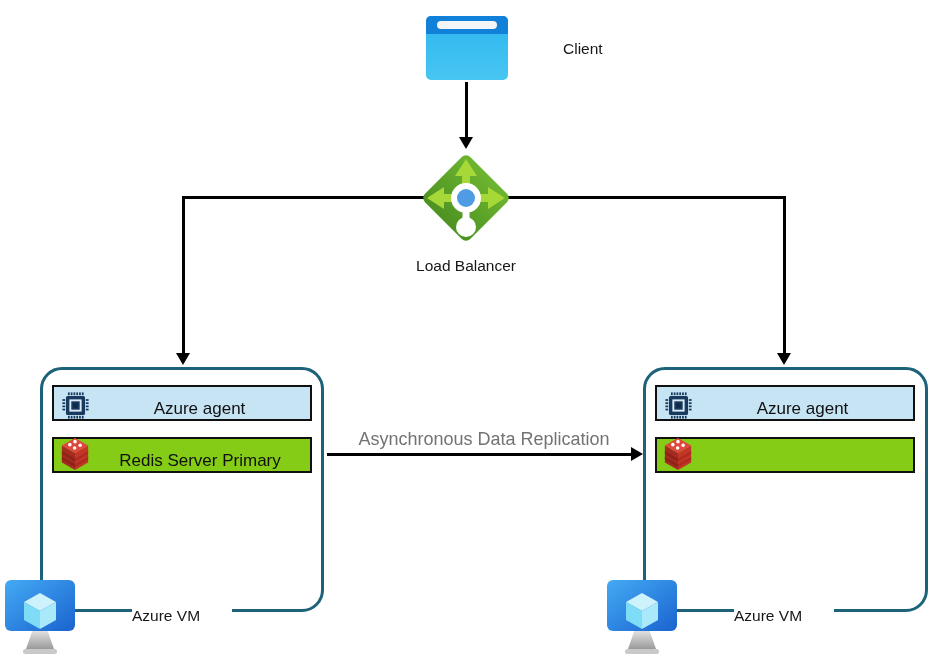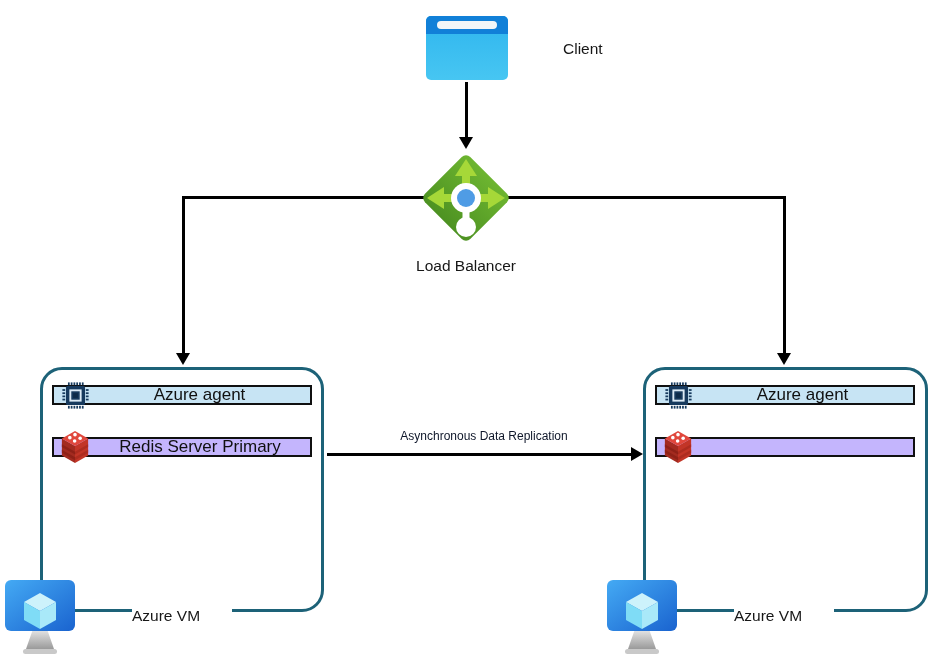--- a/index.html
+++ b/index.html
@@ -8,37 +8,37 @@
     font-family:"Liberation Sans",sans-serif;overflow:hidden;
   }
   
   .line{position:absolute;background:#000;z-index:2;}
   .ah-down{position:absolute;width:0;height:0;z-index:2;
     border-left:7px solid transparent;border-right:7px solid transparent;border-top:12px solid #000;}
   .ah-right{position:absolute;width:0;height:0;z-index:2;
     border-top:7px solid transparent;border-bottom:7px solid transparent;border-left:12px solid #000;}
   
   .node-label{position:absolute;font-size:15.5px;color:#171717;white-space:nowrap;}
-  .edge-label{position:absolute;font-size:12px;color:#0f172a;text-align:center;white-space:nowrap;}
+  .edge-label{position:absolute;font-size:18px;color:#737373;text-align:center;white-space:nowrap;}
   
   .client-icon{position:absolute;left:426px;top:16px;width:82px;height:64px;border-radius:5px;
     background:linear-gradient(180deg,#2eb5ee 0%,#47c6f2 100%);overflow:hidden;z-index:2;}
   .client-header{height:18px;background:#1180d8;position:relative;}
   .client-addressbar{position:absolute;left:11px;top:5px;width:60px;height:8px;border-radius:4px;background:#f2f6f8;}
   
   .lb-icon{position:absolute;left:416px;top:148px;width:100px;height:100px;z-index:3;}
   
   .vm-box{position:absolute;top:367px;width:284px;height:245px;box-sizing:border-box;
     border:3.5px solid #1d6278;border-radius:22px;background:#fff;z-index:1;}
   .vm-box.right{width:285px;}
   
-  .bar{position:absolute;width:260px;height:20px;box-sizing:border-box;border:2px solid #101010;
-    display:flex;align-items:center;z-index:2;}
+  .bar{position:absolute;width:260px;height:36px;box-sizing:border-box;border:2px solid #101010;
+    display:flex;align-items:flex-end;z-index:2;}
   .bar.agent{background:#c7e4f4;}
-  .bar.redis{background:#c4b5fd;}
+  .bar.redis{background:#84cc16;}
   .bar .bar-icon{flex:0 0 auto;margin-left:8px;display:flex;align-items:center;}
   .bar .bar-label{flex:1;text-align:center;font-size:17px;color:#101010;white-space:nowrap;}
   
   .vm-tag{position:absolute;top:604px;height:23px;line-height:23px;width:100px;background:#ffffff;
     text-align:left;font-size:15.5px;color:#171717;z-index:3;white-space:nowrap;}
   
   .monitor-icon{position:absolute;top:579px;width:72px;height:77px;z-index:4;}
 </style>
 </head>
 <body>

